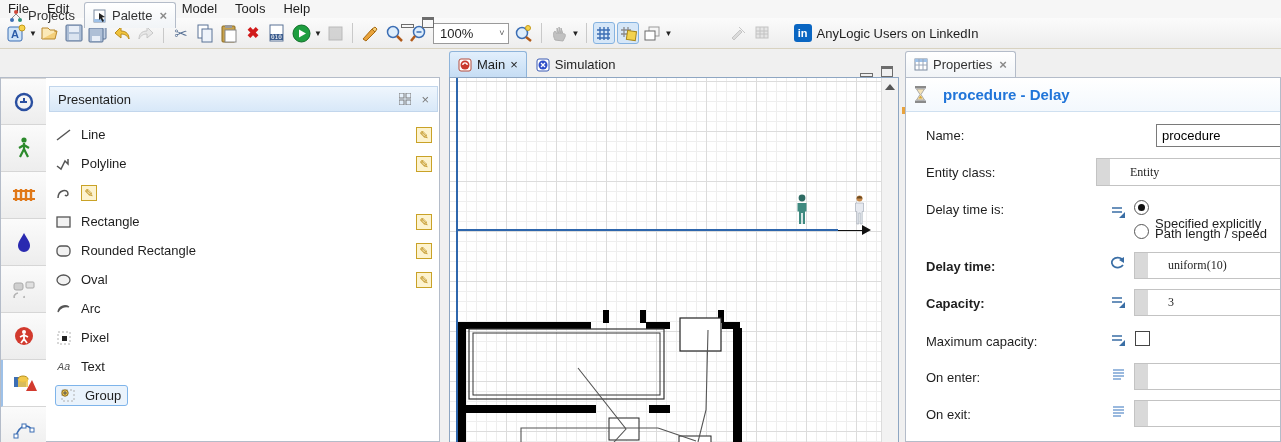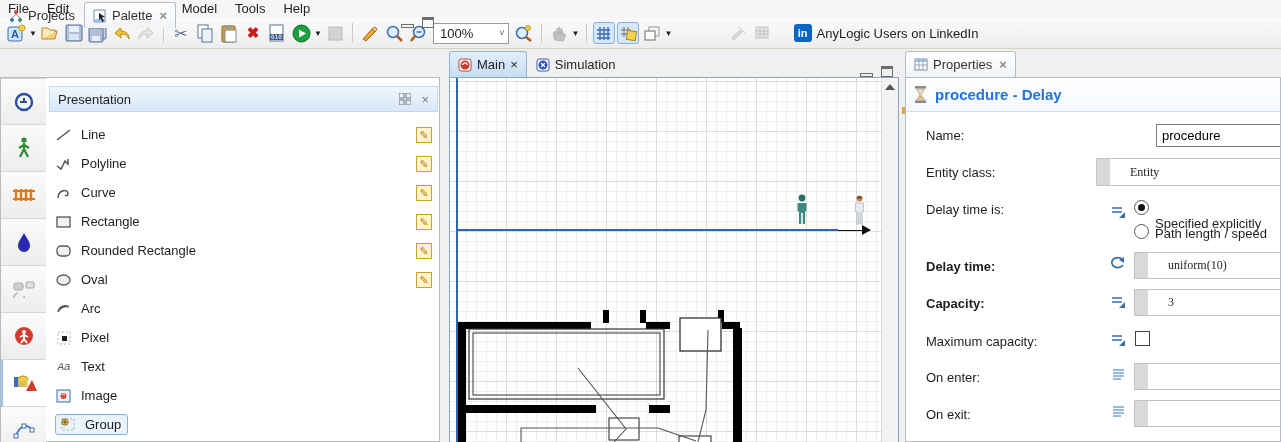--- a/index.html
+++ b/index.html
@@ -78,21 +78,21 @@
     border-left:9px solid #111; border-top:5px solid transparent; border-bottom:5px solid transparent; }
   .vscroll { position:absolute; right:0; top:0; bottom:0; width:17px; background:#f2f2f2; border-left:1px solid #dcdcdc; }
   .vscroll .uparr { position:absolute; left:3px; top:6px; width:0; height:0;
     border-bottom:6px solid #555; border-left:5px solid transparent; border-right:5px solid transparent; }
 
   
   .props-tabs { left:905px; top:49px; width:376px; }
   .props-body { position:absolute; left:905px; top:77px; width:376px; height:365px; background:#fff; border:1px solid #b4bcc9; overflow:hidden; }
   .props-header { position:absolute; left:0; top:0; right:0; height:34px; background:linear-gradient(#ffffff,#f3f8fd);
     border-bottom:1px solid #cfe0f0; display:flex; align-items:center; padding:0 8px; gap:8px; }
-  .props-title { color:#2175d9; font-weight:bold; font-size:15px; }
+  .props-title { color:#2175d9; font-weight:bold; font-size:15px;margin-left:8px; }
   .frow { position:absolute; }
   .flabel { color:#1e1e1e; }
   .flabel.bold { font-weight:bold; }
   .codefield { position:absolute; background:#fff; border:1px solid #c3c3c3; display:flex; align-items:center; }
   .codefield .strip { width:13px; align-self:stretch; background:#d9d9d9; }
   .codefield .ctext { padding-left:20px; font-family:Liberation Serif, serif; font-size:12px; }
   .nameinput { position:absolute; height:23px; border:1px solid #7a7a7a; padding:0 5px; font-size:13px; font-family:"Liberation Sans",sans-serif; }
   .radio { width:15px; height:15px; border-radius:50%; border:1px solid #555; background:#fff; display:inline-flex; align-items:center; justify-content:center; }
   .radio.on::after { content:""; width:7px; height:7px; border-radius:50%; background:#111; }
   .checkbox { width:15px; height:15px; border:1.5px solid #444; background:#fff; }
@@ -388,21 +388,20 @@
         </span>
       <span class="plabel">Polyline</span>
       <span class="pencil">✎</span>
     </div>
     <div class="pitem">
       <span class="picon">
           <svg width="16" height="14">
             <path d="M2 12 C2 4 12 2 12 8 C12 10 10 10 9 9" fill="none" stroke="#555" stroke-width="1.5"></path>
           </svg>
         </span>
-      <span class="plabel">Curve</span>
       <span class="pencil">✎</span>
     </div>
     <div class="pitem">
       <span class="picon">
           <svg width="16" height="14">
             <rect x="1" y="2" width="13" height="10" fill="#f2f2f2" stroke="#555" stroke-width="1.3"></rect>
           </svg>
         </span>
       <span class="plabel">Rectangle</span>
       <span class="pencil">✎</span>
@@ -438,30 +437,20 @@
           <svg width="16" height="14">
             <rect x="2" y="1" width="12" height="12" fill="none" stroke="#b0b0b0" stroke-dasharray="2 2"></rect>
             <rect x="6" y="5" width="5" height="5" fill="#222"></rect>
           </svg>
         </span>
       <span class="plabel">Pixel</span>
     </div>
     <div class="pitem">
       <span class="picon txticon">Aa</span>
       <span class="plabel">Text</span>
-    </div>
-    <div class="pitem">
-      <span class="picon">
-          <svg width="16" height="14">
-            <rect x="1" y="1" width="13" height="12" fill="#eaf1fa" stroke="#3c6eb4"></rect>
-            <circle cx="7.5" cy="7" r="3" fill="#d14a3a"></circle>
-            <path d="M6 6 A2 2 0 0 1 9 6" stroke="#fff" fill="none"></path>
-          </svg>
-        </span>
-      <span class="plabel">Image</span>
     </div>
     <div class="pitem sel">
       <span class="selwrap">
         <span class="picon">
             <svg width="16" height="14">
               <rect x="2" y="2" width="12" height="11" fill="none" stroke="#b0b0b0" stroke-dasharray="2 2"></rect>
               <circle cx="5" cy="5" r="3.2" fill="#f2c94c" stroke="#8a6a20"></circle>
               <path d="M5 3 V7 M3 5 H7" stroke="#555"></path>
             </svg>
           </span>

